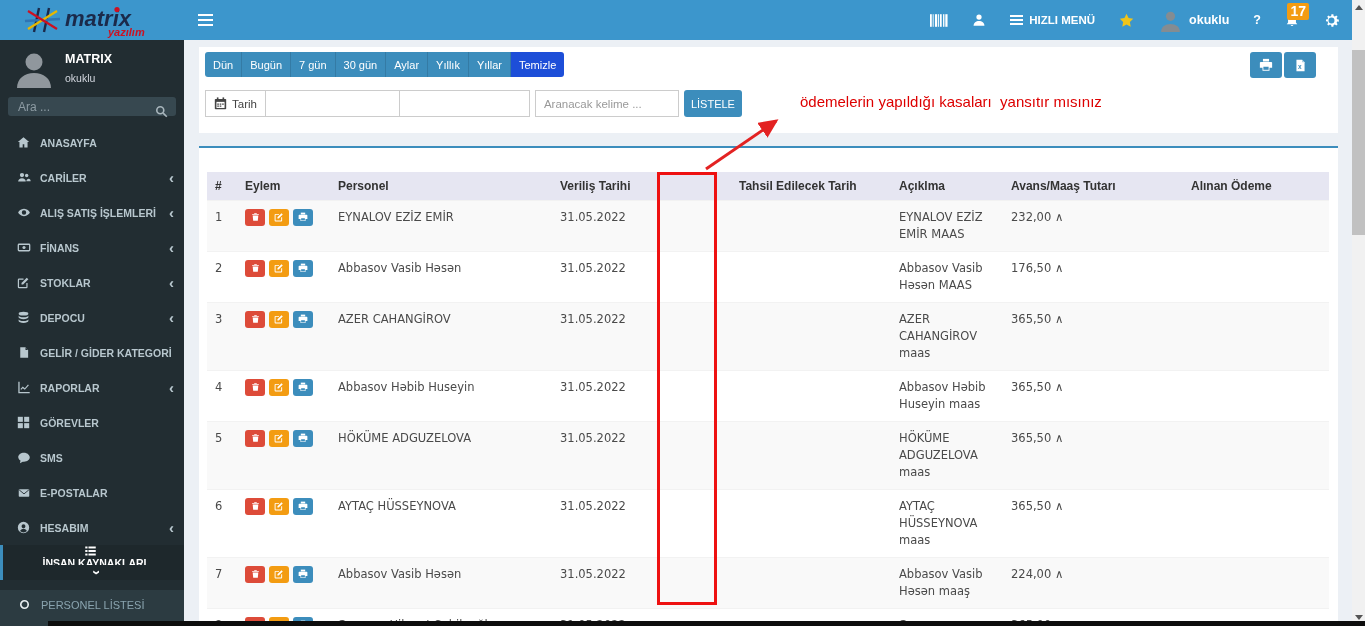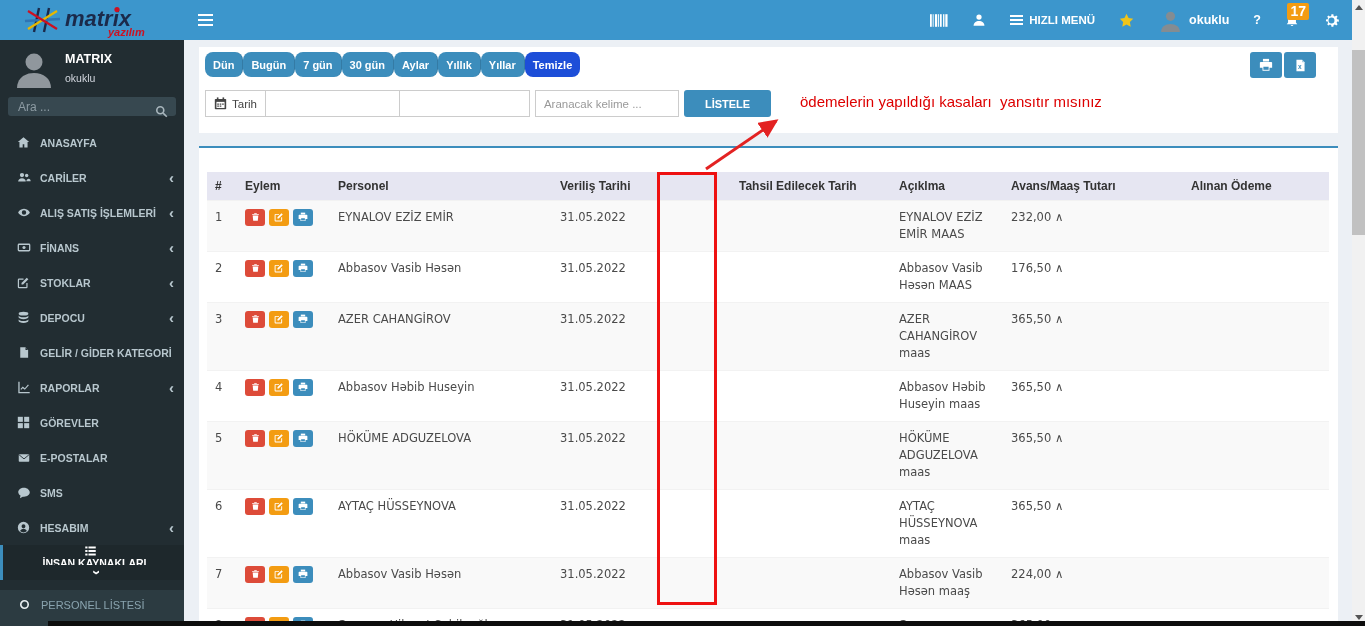--- a/index.html
+++ b/index.html
@@ -35,32 +35,32 @@
   .menu-item .chev { font-size:15px; color:#b8c7ce; font-weight:bold; line-height:1; }
   .menu-item.active { background:#1e282c; color:#fff; border-left:3px solid #3c8dbc; padding-left:12px;flex-direction:column; }
   .menu-item.active .mi-icon, .menu-item.active .chev { color:#fff; }
   .submenu { background:#2c3b41; position:absolute; left:0; right:0; bottom:0; top:550px; }
   .submenu-item { height:29px; display:flex; align-items:center; padding:0 10px 0 19px; color:#8aa4af; font-size:11px; }
   .submenu-item .mi-icon { width:14px; margin-right:8px; display:flex; color:#e8eef0; }
 
   
   .box-filter { position:absolute; left:199px; top:47px; width:1139px; height:86px; background:#fff; }
   .btn-group { position:absolute; left:6px; top:5px; display:flex; border-radius:3px; overflow:hidden; }
-  .fbtn { height:25px; padding:0 8px; background:#3c8dbc; color:#fff; font-size:11px; font-weight:bold; display:flex; align-items:center; border-right:1px solid rgba(0,0,0,0.12);border-radius:8px; }
+  .fbtn { height:25px; padding:0 8px; background:#3c8dbc; color:#fff; font-size:11px; font-weight:normal; display:flex; align-items:center; border-right:1px solid rgba(0,0,0,0.12); }
   .fbtn:last-child { border-right:none; }
   .fbtn.clear { background:#1d4ed8; }
   .export-group { position:absolute; right:22px; top:5px; display:flex; gap:2px; }
   .ebtn { width:32px; height:26px; background:#3c8dbc; border-radius:3px; display:flex; align-items:center; justify-content:center; color:#fff; }
   .filter-row2 { position:absolute; left:6px; top:43px; display:flex; align-items:center; }
   .tarih-label { height:27px; border:1px solid #ccc; border-right:none; display:flex; align-items:center; gap:5px; padding:0 8px; font-size:11.5px; color:#444; background:#fff; }
   .date-input { width:135px; height:27px; border:1px solid #ccc; background:#fff; }
   .date-input + .date-input { border-left:1px solid #ccc; margin-left:-1px; width:131px; }
   .kw-input { width:144px; height:27px; border:1px solid #ccc; background:#fff; margin-left:5px; font-size:11.5px; color:#999; padding:0 8px; font-family:inherit; outline:none; }
   .kw-input::placeholder { color:#999; }
-  .listele { height:27px; margin-left:5px; padding:0 21px; background:#3c8dbc; border-radius:3px; color:#fff; font-size:11px; font-weight:bold; display:flex; align-items:center; }
+  .listele { height:27px; margin-left:5px; padding:0 7px; background:#3c8dbc; border-radius:3px; color:#fff; font-size:11px; font-weight:normal; display:flex; align-items:center; }
 
   .annotation-text { position:absolute; left:800px; top:93px; color:#dd0000; font-size:15px; z-index:8; white-space:pre; }
 
   .box-table { position:absolute; left:199px; top:146px; width:1139px; height:480px; background:#fff; border-top:2px solid #3c8dbc; padding:24px 8px 0 8px; overflow:hidden; }
   table { border-collapse:collapse; table-layout:fixed; width:1122px; }
   th { background:#e6e6f2; font-size:12px; color:#333; text-align:left; padding:6px 8px; font-weight:bold; height:28px; white-space:nowrap; overflow:hidden; }
   td { font-family:"DejaVu Sans",sans-serif; font-size:11.5px; color:#4a4a4a; padding:8px; vertical-align:top; line-height:17px; }
   tr.body-row { border-top:1px solid #f2f2f2; }
   tr.body-row:nth-child(odd) td { background:#f9f9f9; }
   .actions { display:flex; gap:4px; }
@@ -269,34 +269,34 @@
             <rect x="1" y="1" width="6.2" height="6.2"></rect>
             <rect x="8.8" y="1" width="6.2" height="6.2"></rect>
             <rect x="1" y="8.8" width="6.2" height="6.2"></rect>
             <rect x="8.8" y="8.8" width="6.2" height="6.2"></rect>
           </svg>
         </span>
         <span class="mi-label">GÖREVLER</span>
       </div>
       <div class="menu-item">
         <span class="mi-icon">
+          <svg viewBox="0 0 16 16" width="14" height="13" fill="currentColor">
+            <path d="M8 2C4 2 .9 4.4.9 7.4c0 1.8 1.1 3.4 2.8 4.4L3 15l3.4-1.9c.5.1 1 .1 1.6.1 4 0 7.1-2.4 7.1-5.4S12 2 8 2z"></path>
+          </svg>
+        </span>
+        <span class="mi-label">SMS</span>
+      </div>
+      <div class="menu-item">
+        <span class="mi-icon">
           <svg viewBox="0 0 16 16" width="14" height="12" fill="currentColor">
             <rect x="1" y="3" width="14" height="10" rx="1"></rect>
             <path d="M1.5 3.8L8 9.2l6.5-5.4" stroke="#222d32" stroke-width="1.2" fill="none"></path>
           </svg>
         </span>
         <span class="mi-label">E-POSTALAR</span>
-      </div>
-      <div class="menu-item">
-        <span class="mi-icon">
-          <svg viewBox="0 0 16 16" width="14" height="13" fill="currentColor">
-            <path d="M8 2C4 2 .9 4.4.9 7.4c0 1.8 1.1 3.4 2.8 4.4L3 15l3.4-1.9c.5.1 1 .1 1.6.1 4 0 7.1-2.4 7.1-5.4S12 2 8 2z"></path>
-          </svg>
-        </span>
-        <span class="mi-label">SMS</span>
       </div>
       <div class="menu-item">
         <span class="mi-icon">
           <svg viewBox="0 0 16 16" width="13" height="13" fill="currentColor">
             <path fill-rule="evenodd" d="M8 1a7 7 0 100 14A7 7 0 008 1zm0 3a2.4 2.4 0 110 4.8A2.4 2.4 0 018 4zm-4.2 8.4c.6-1.9 2.2-3 4.2-3s3.6 1.1 4.2 3a6 6 0 01-8.4 0z"></path>
           </svg>
         </span>
         <span class="mi-label">HESABIM</span>
         <span class="chev">‹</span>
       </div>

